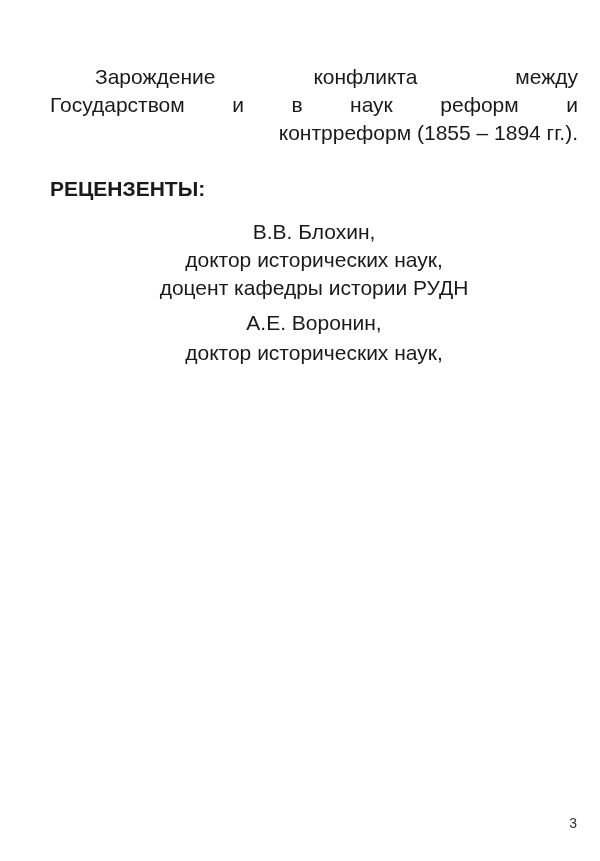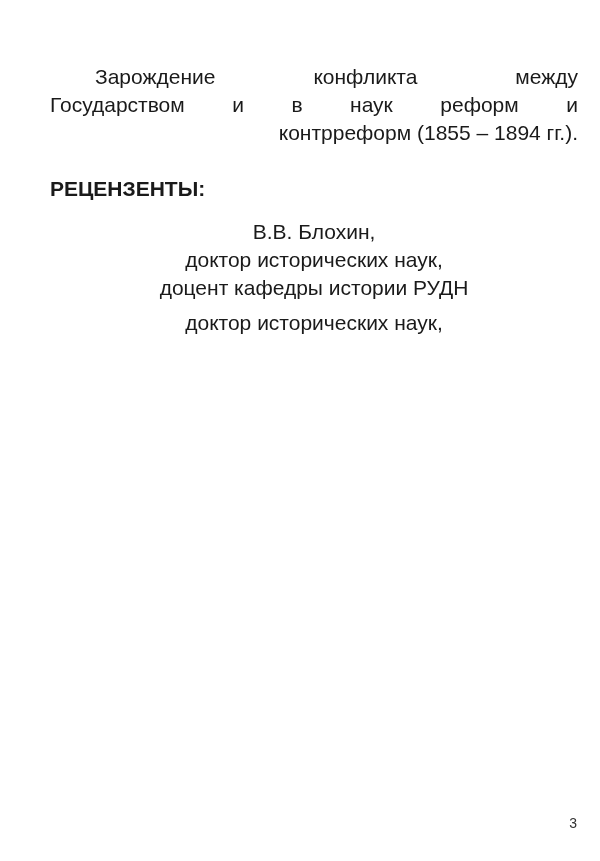--- a/index.html
+++ b/index.html
@@ -81,18 +81,19 @@
 
   <div class="reviewers-heading">РЕЦЕНЗЕНТЫ:</div>
 
   <div class="reviewer-block block-1">
     <div>В.В. Блохин,</div>
     <div>доктор исторических наук,</div>
     <div>доцент кафедры истории РУДН</div>
   </div>
 
   <div class="reviewer-block block-2">
+    <div>А.Е. Воронин,</div>
     <div>доктор исторических наук,</div>
   </div>
 
   <div class="page-number">3</div>
 
 </div>
 
 </body></html>

